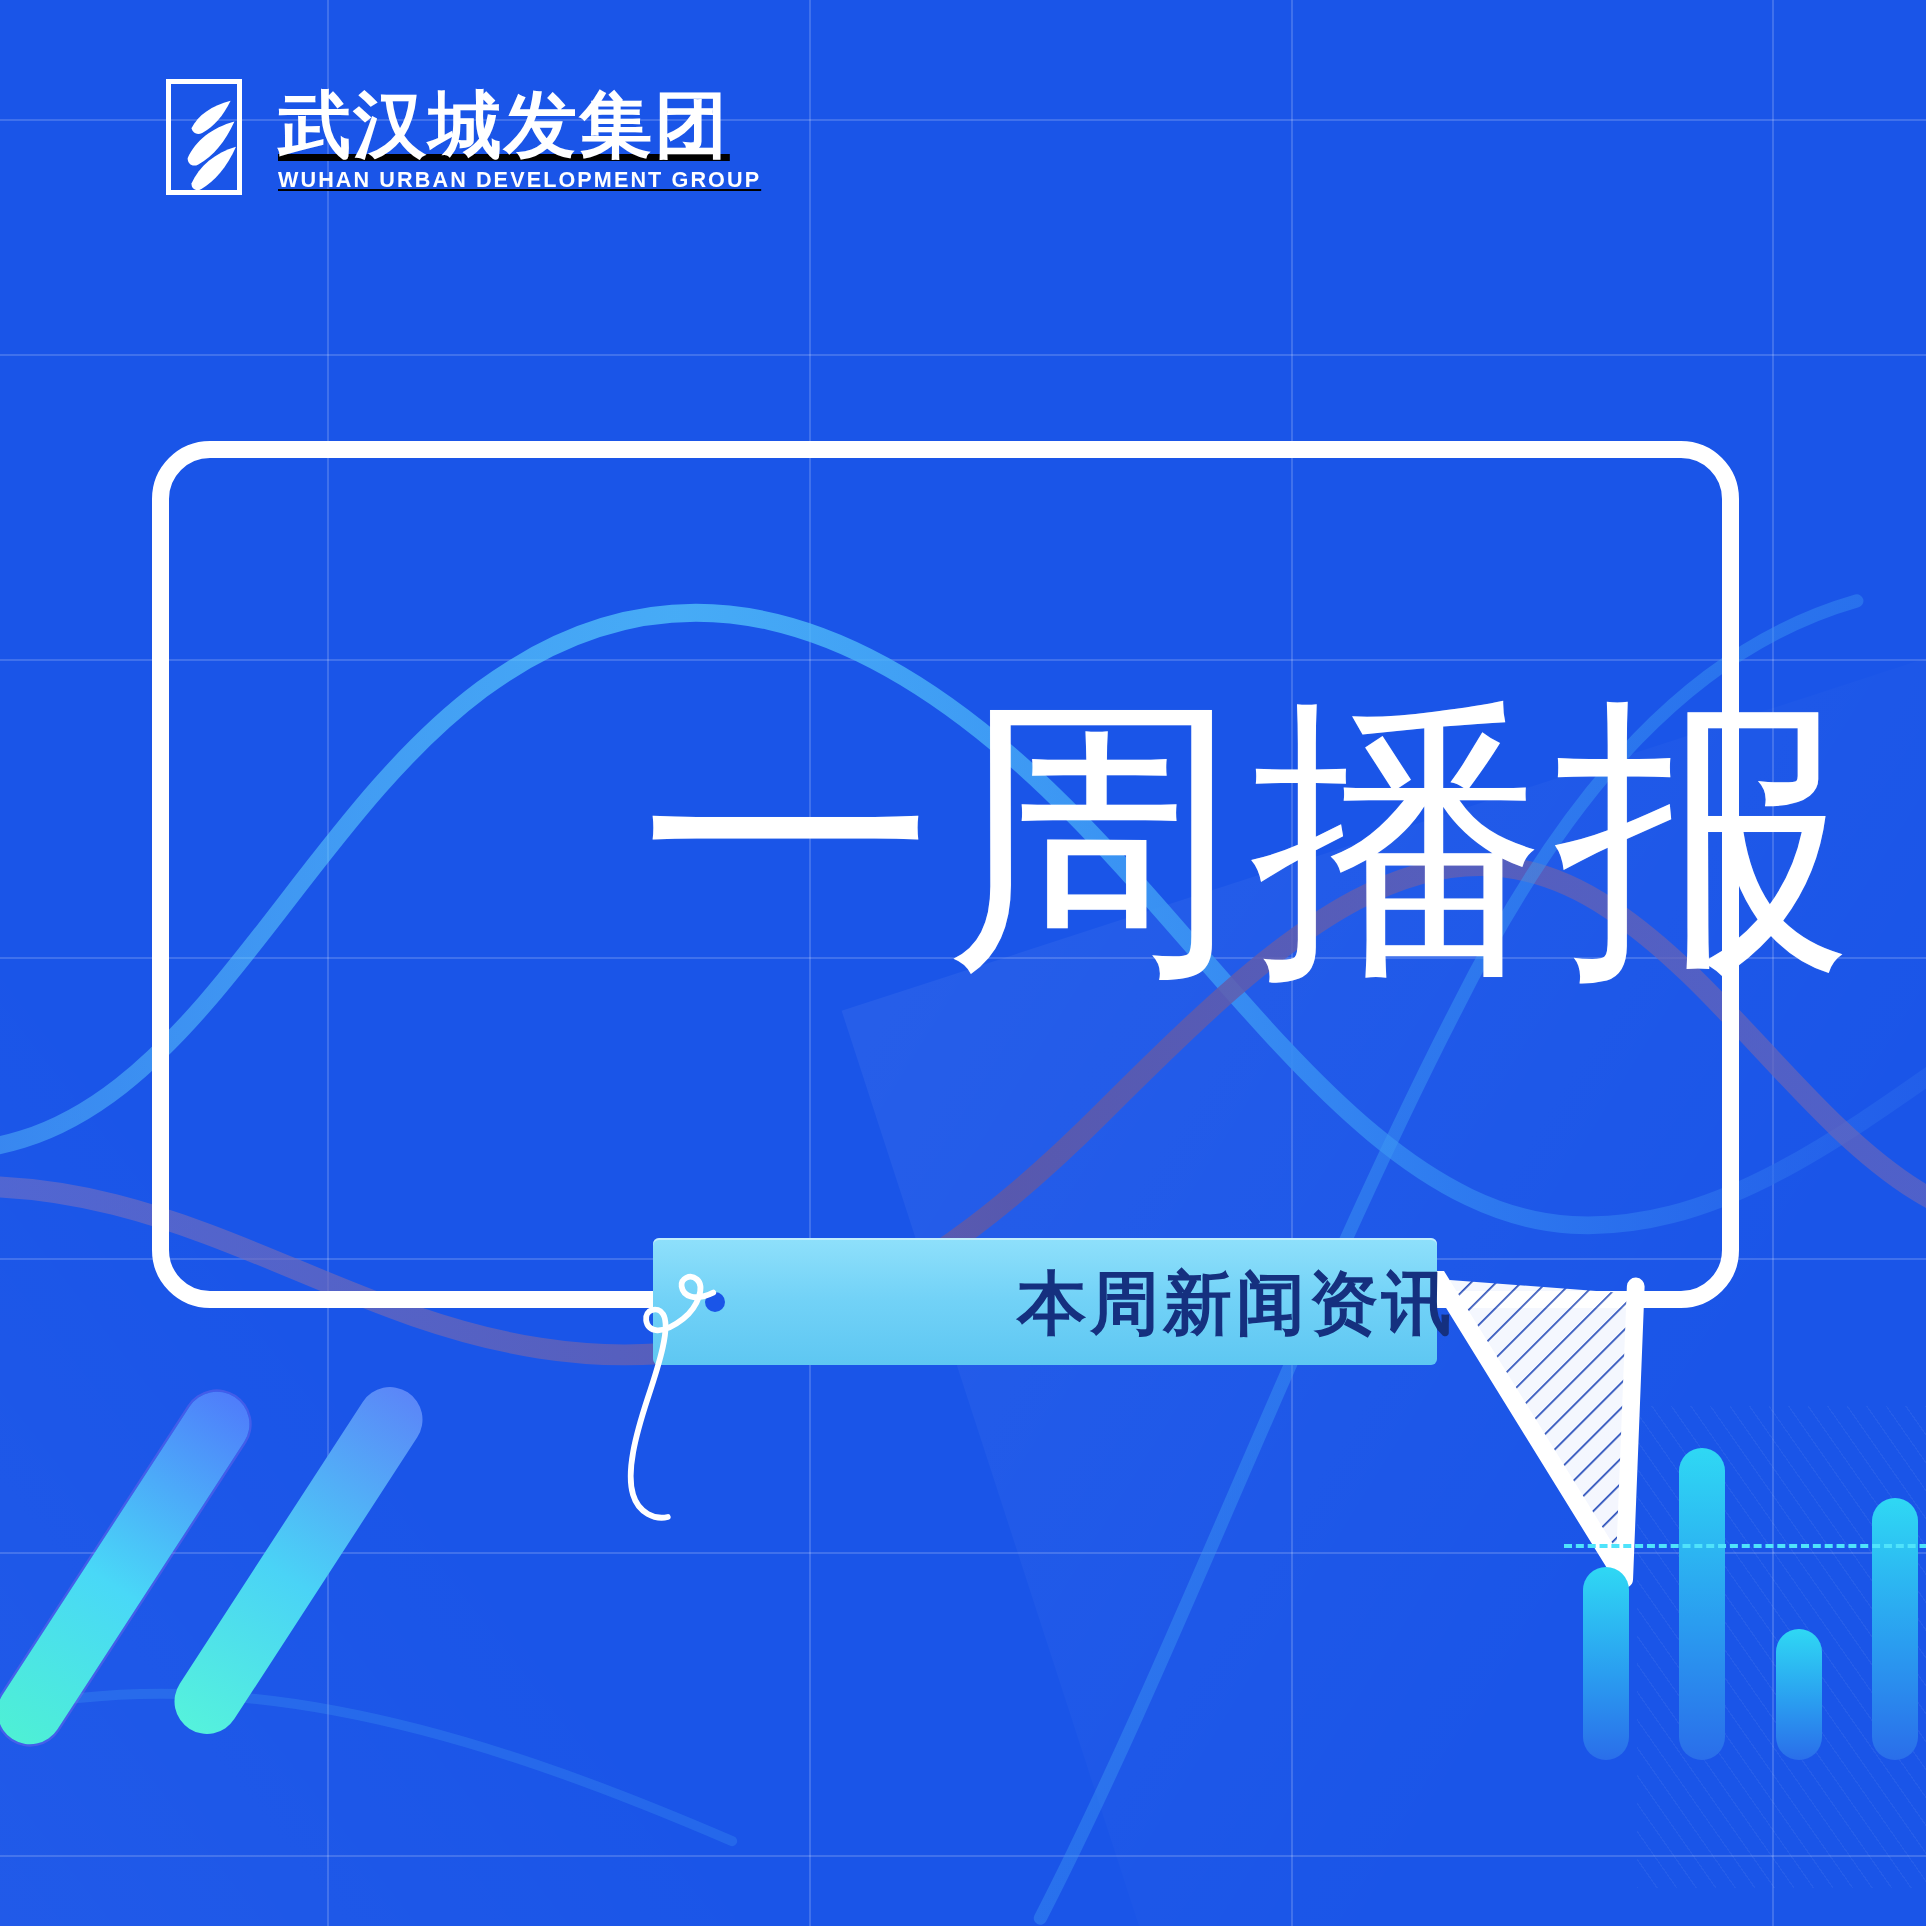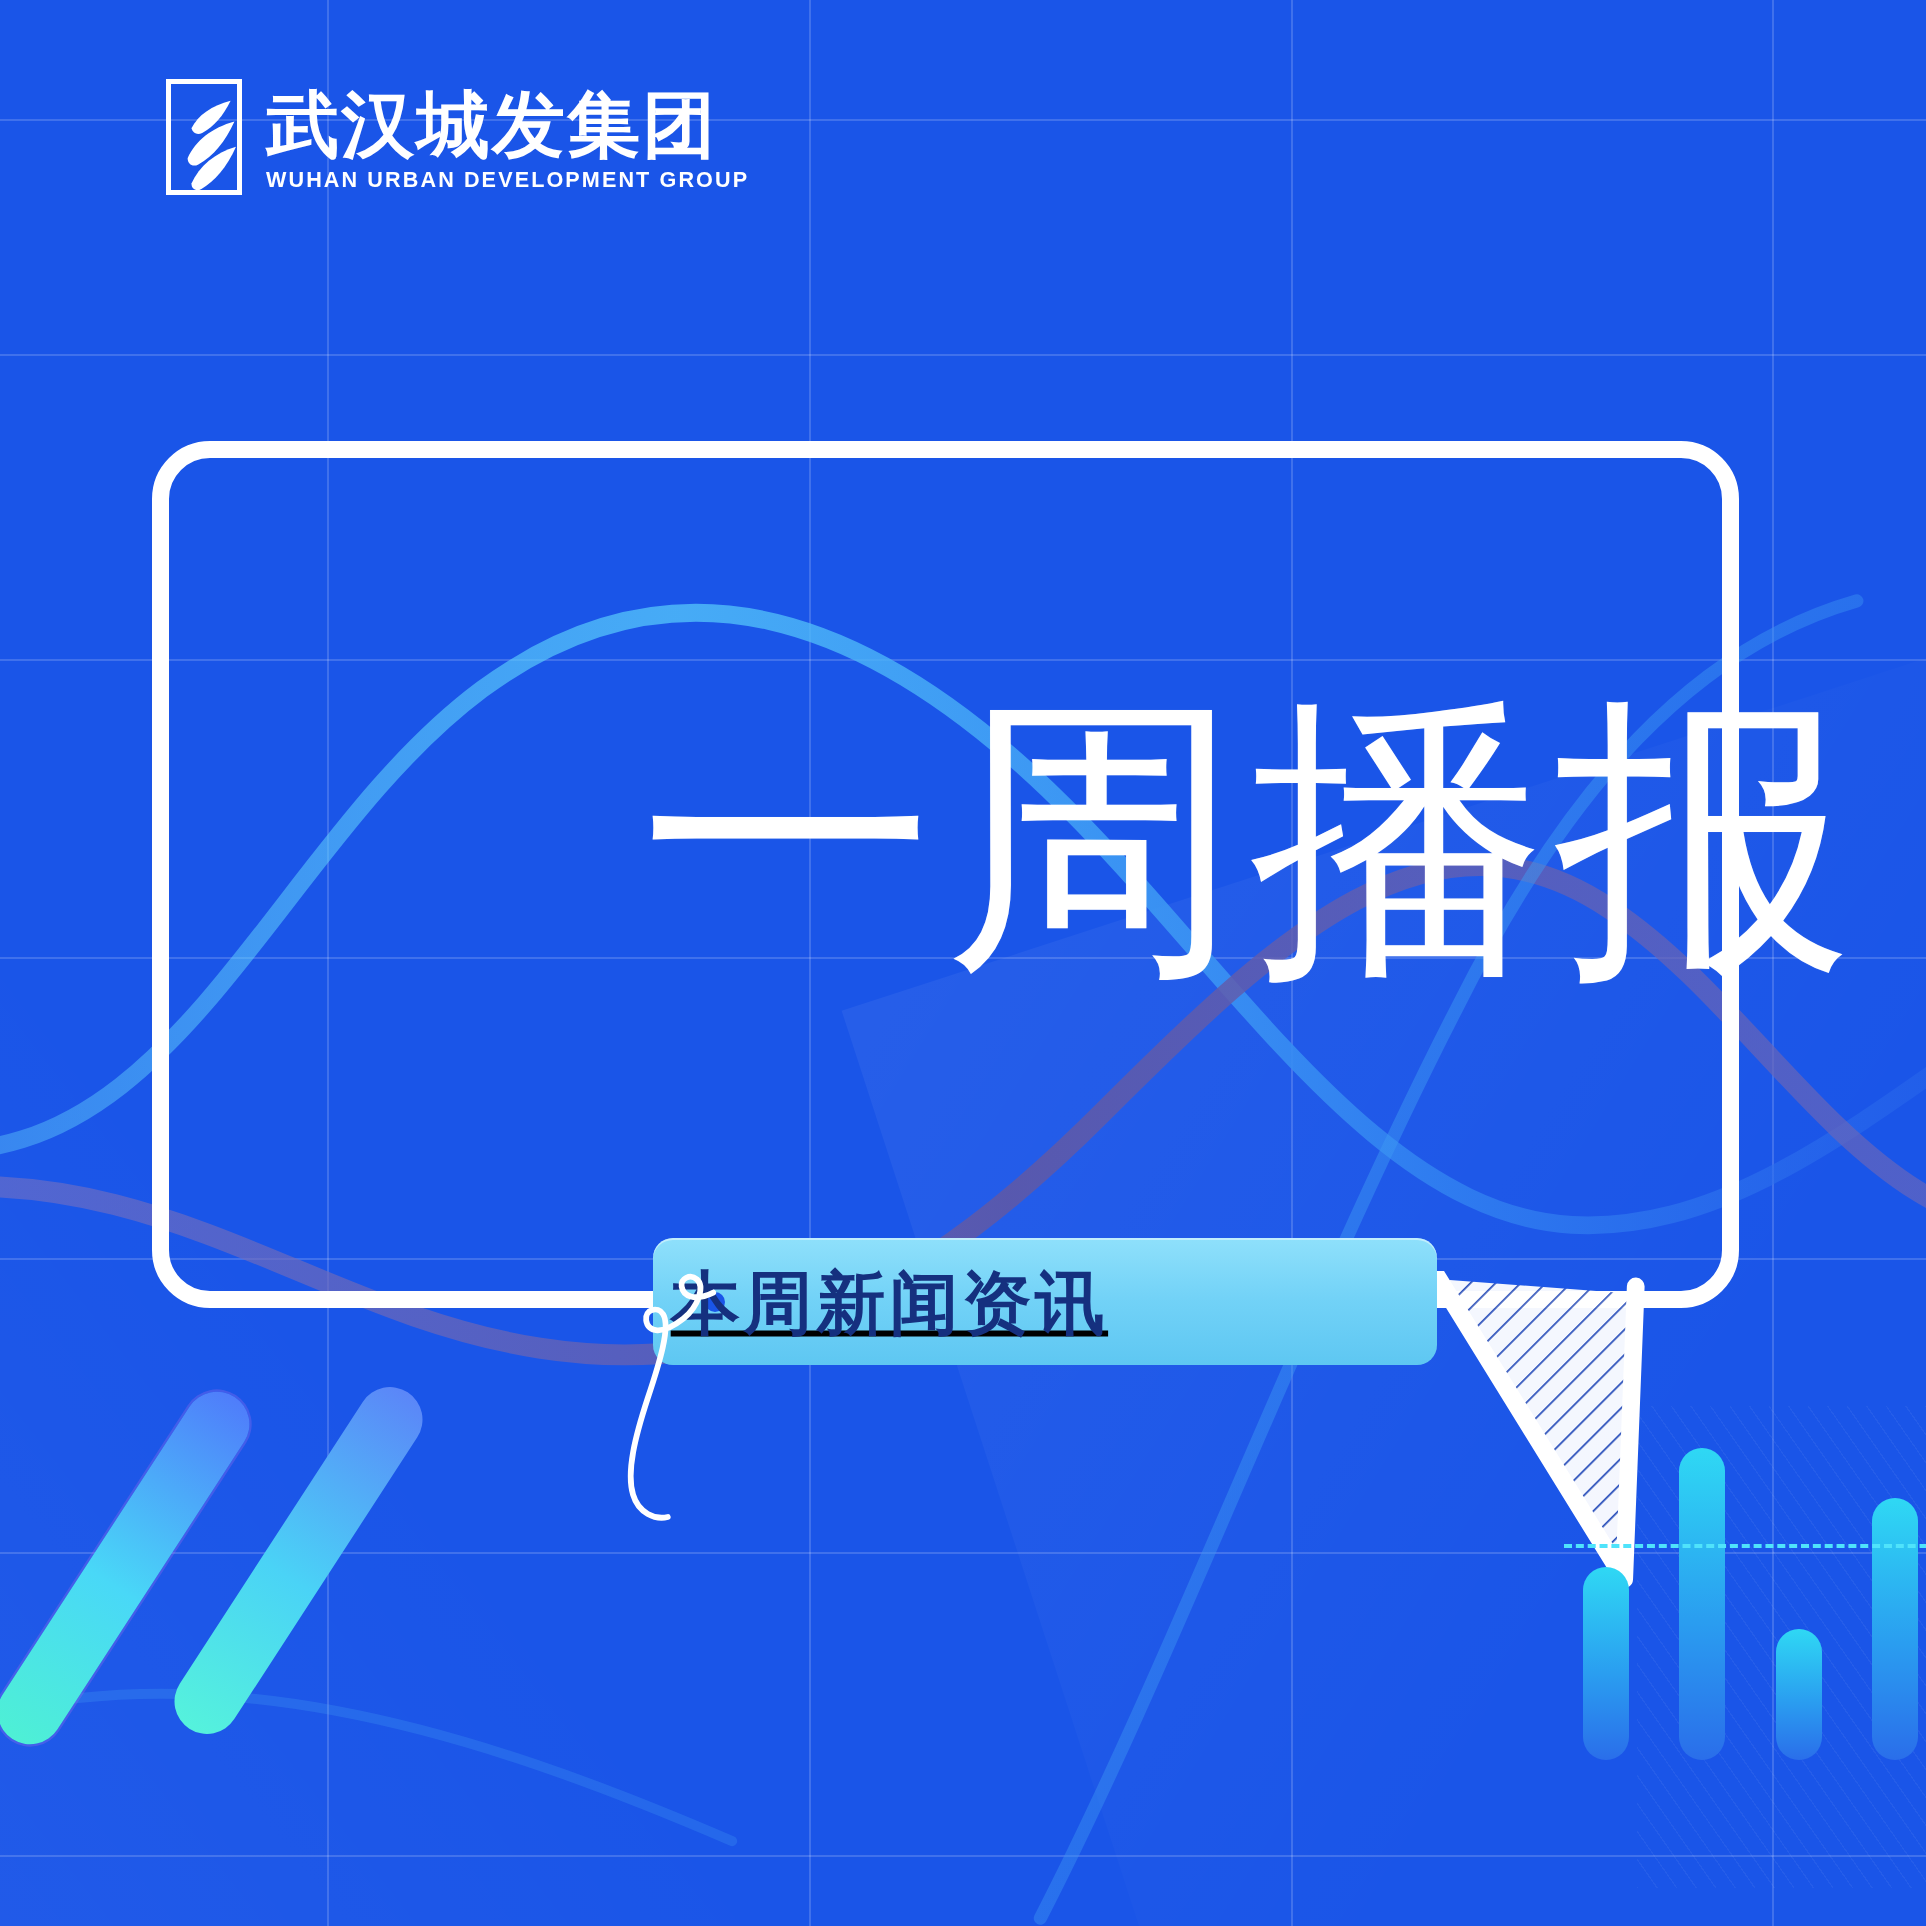--- a/index.html
+++ b/index.html
@@ -38,21 +38,21 @@
   
   .waves{position:absolute;left:0;top:0;width:2076px;height:1959px;pointer-events:none;}
 
   
   .logo{position:absolute;left:166px;top:79px;display:flex;align-items:flex-start;}
   .logo-mark{
     width:76px;height:116px;border:5px solid #ffffff;
     position:relative;flex:0 0 auto;
   }
   .logo-mark svg{position:absolute;left:-2.3px;top:-1.5px;}
-  .logo-txt{margin-left:24px;padding-top:8.5px;}
+  .logo-txt{margin-left:36px;padding-top:8.5px;text-decoration:underline;}
   .logo-cn{display:block;}
   .logo-en{
     display:block;color:#ffffff;font-size:21.6px;font-weight:700;
     letter-spacing:2.1px;margin-top:6.2px;white-space:nowrap;
     font-family:"Liberation Sans", sans-serif;
   }
 
   
   .bubble{
     position:absolute;left:152px;top:441px;width:1587px;height:867px;
@@ -70,24 +70,24 @@
     line-height:1;
     color:#ffffff;
     letter-spacing:8.5px;
     white-space:nowrap;
     text-shadow:0 0 0.8px rgba(255,255,255,.35);
   }
 
   
   .badge{
     position:absolute;left:653px;top:1238px;width:784px;height:127px;
-    border-radius:20px;
+    border-radius:6px;
     background:linear-gradient(180deg,#8fe0fb 0%,#72d2f7 48%,#5ec7f2 100%);
     box-shadow:inset 0 1.9px 0 rgba(255,255,255,.45);
-    display:flex;align-items:center;justify-content:flex-start;text-decoration:underline;
+    display:flex;align-items:center;justify-content:flex-end;
   }
   .badge-text{
     font-family:"DejaVu Serif", serif;
     font-weight:700;font-size:69px;color:#15307f;
     letter-spacing:3.9px;white-space:nowrap;
     transform:translate(17.7px,1.5px);
   }
   .badge-hole{
     position:absolute;left:52px;top:54px;width:20px;height:20px;
     border-radius:50%;background:#1a55e8;

